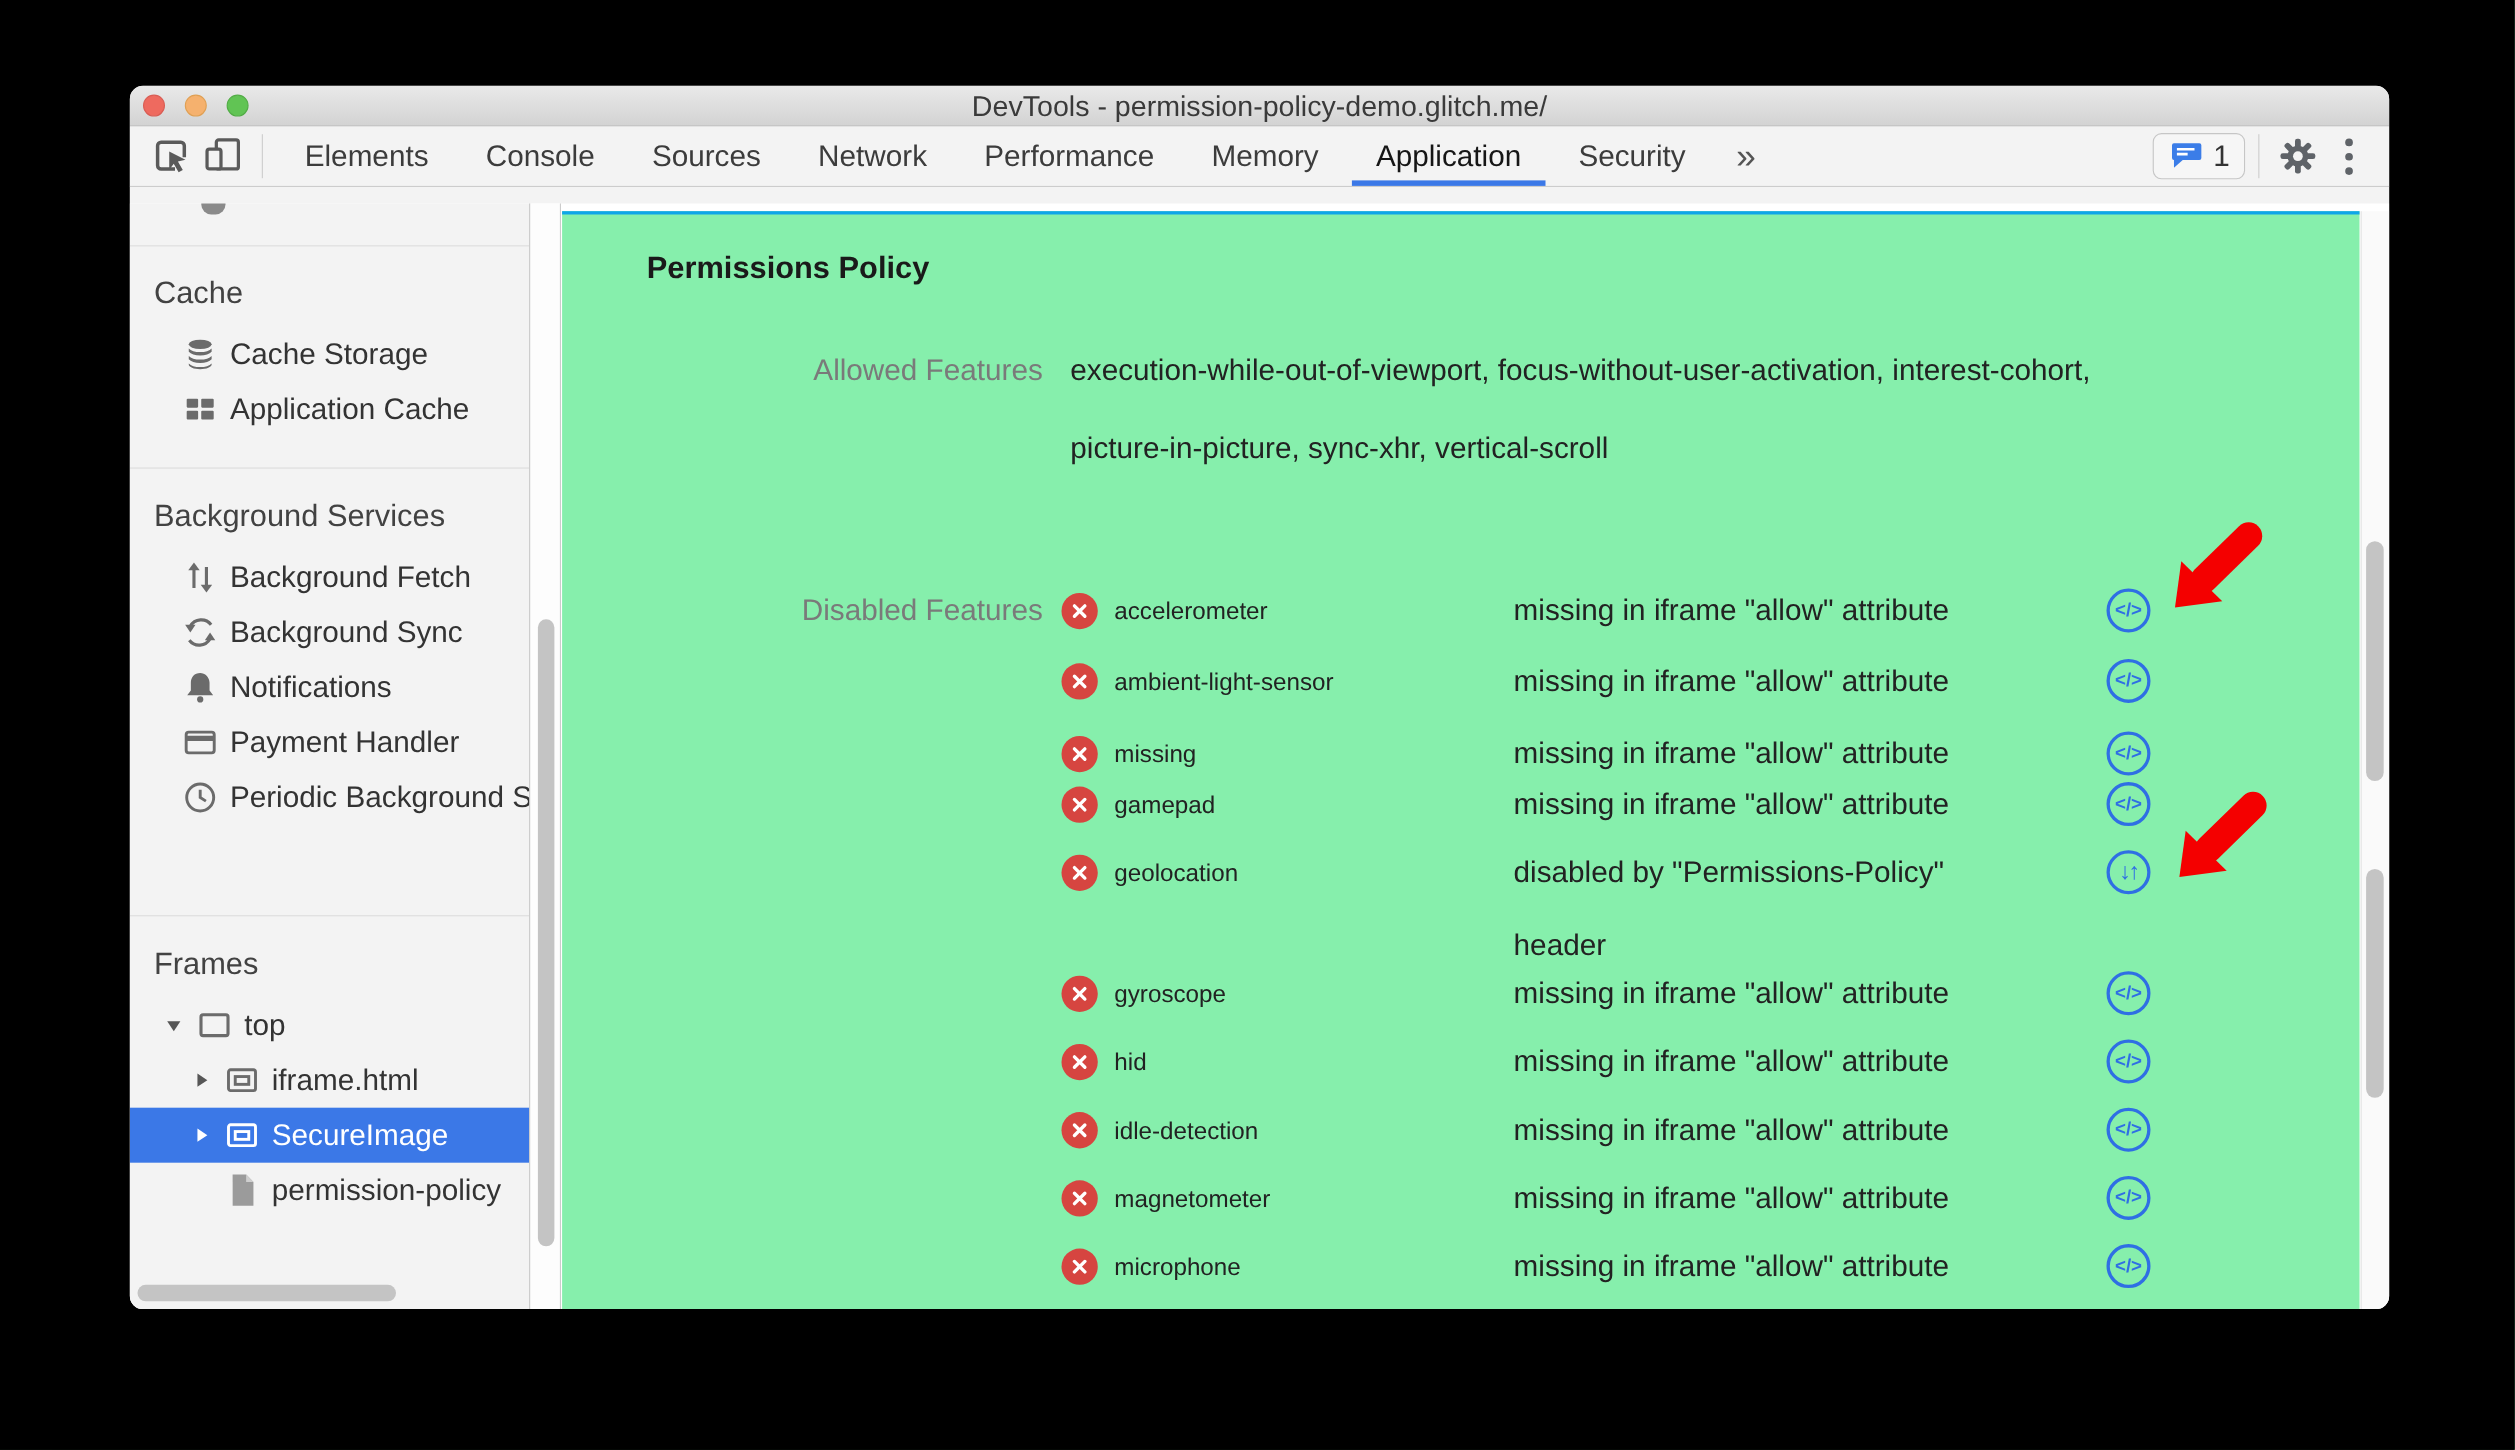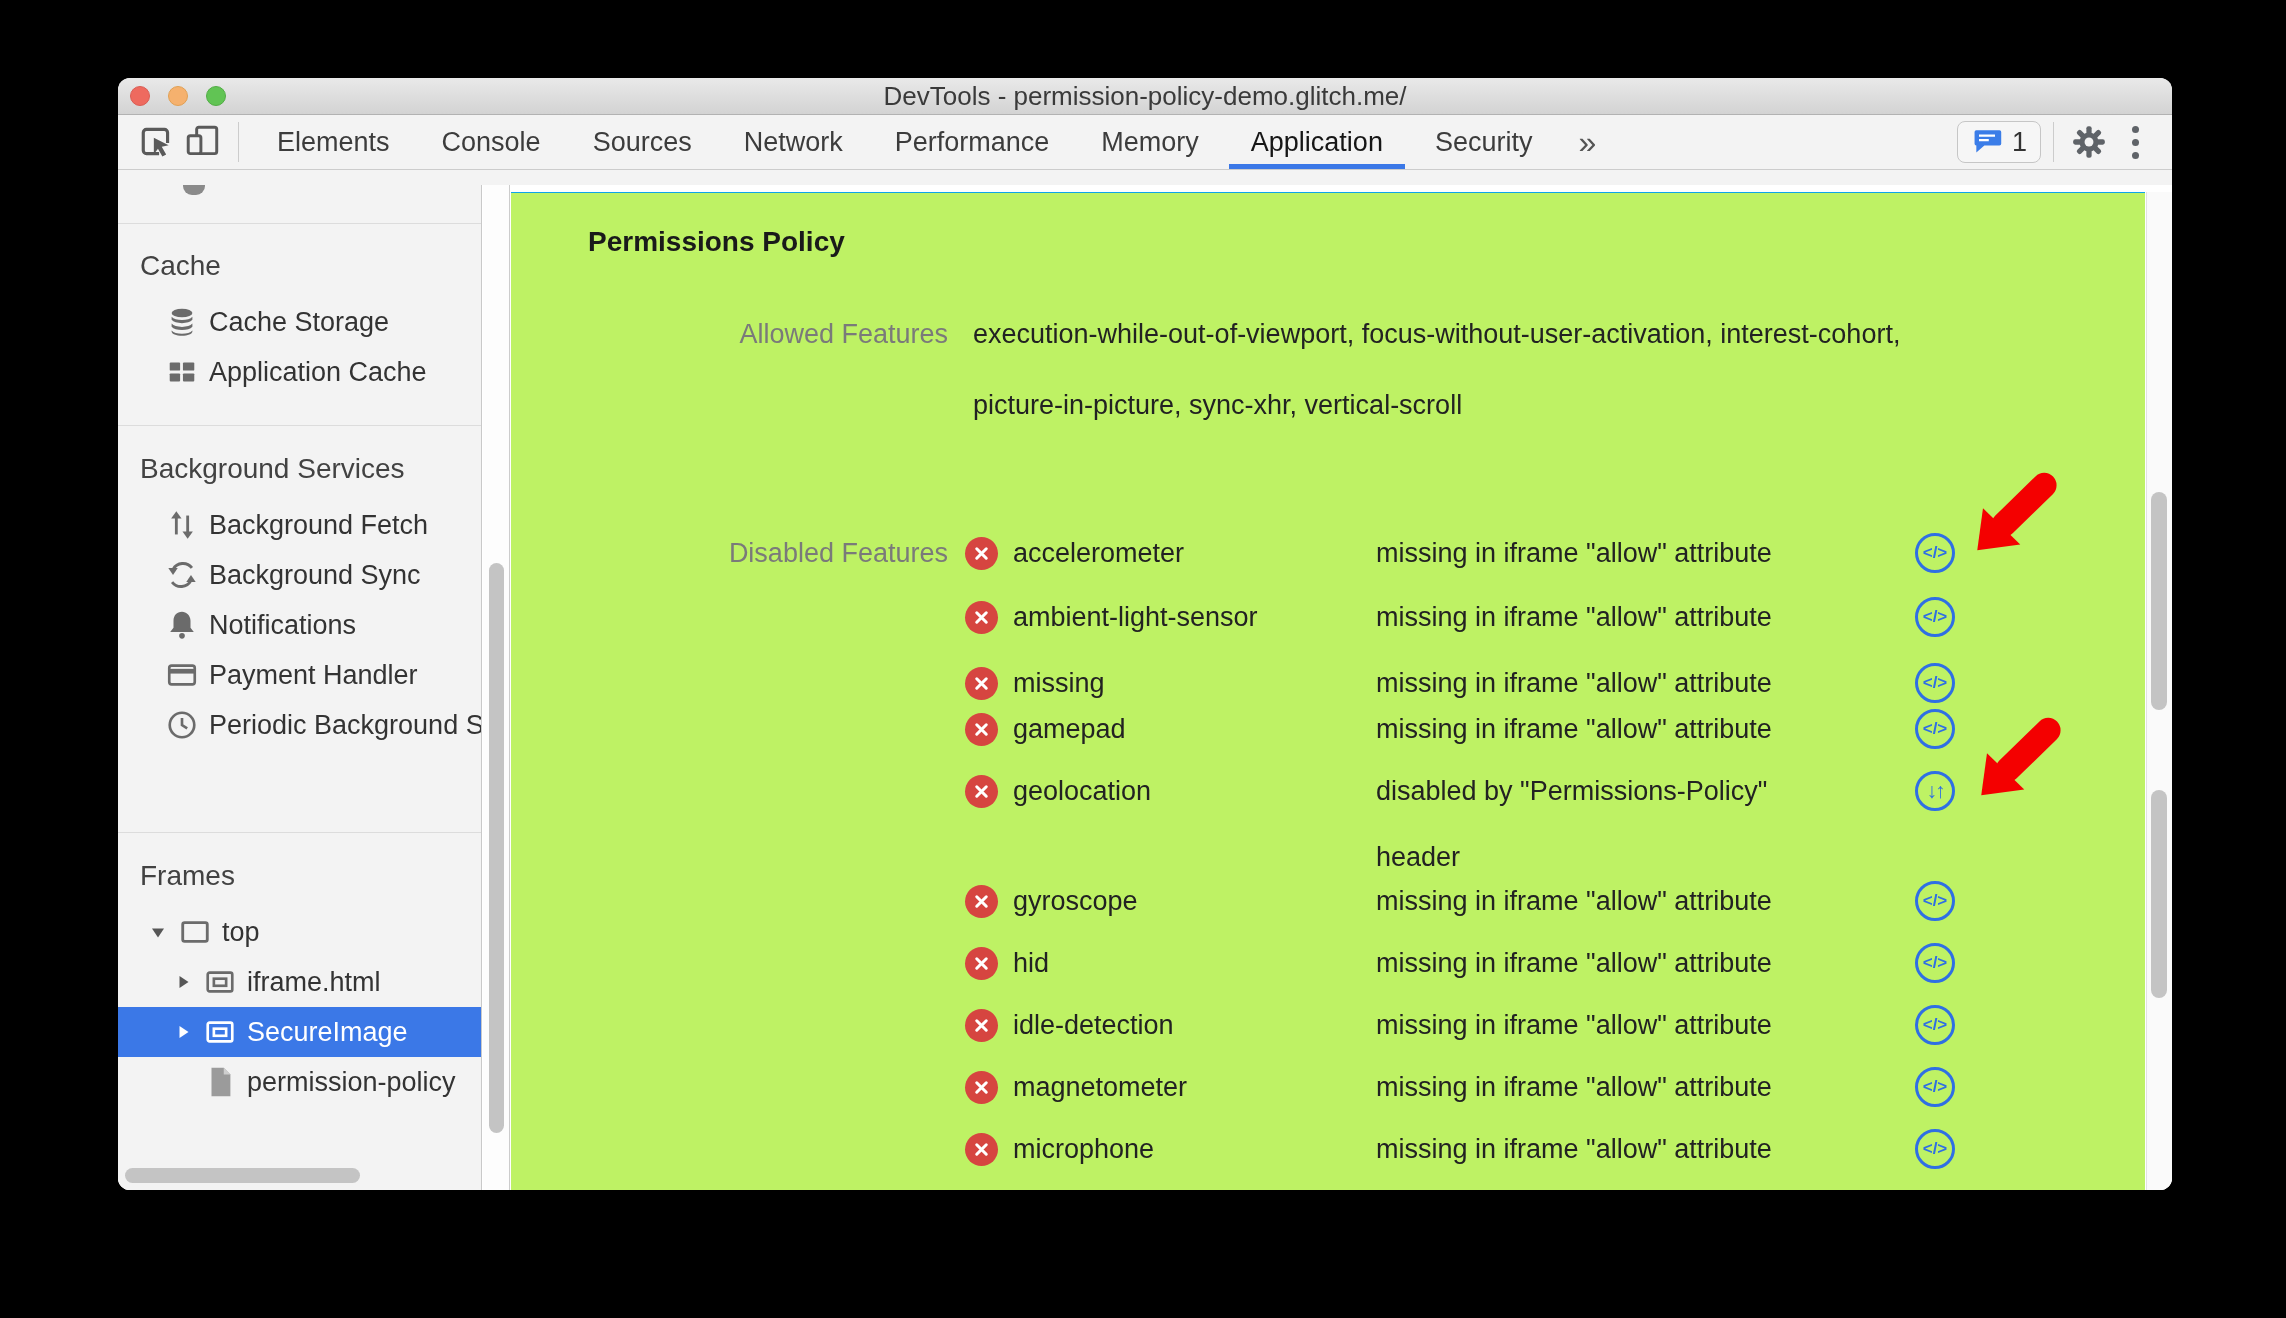--- a/index.html
+++ b/index.html
@@ -44,33 +44,33 @@
   .item{height:50px;display:flex;align-items:center;padding-left:47px;font-size:27px;color:#333;white-space:nowrap}
   .icn{width:34px;height:34px;flex:0 0 34px;display:flex;align-items:center;justify-content:center;margin-right:10px;color:#6b6b6b}
   .icn svg{width:34px;height:34px}
   .fitem{height:50px;display:flex;align-items:center;font-size:27px;color:#333;white-space:nowrap}
   .fitem.d0{padding-left:30px}.fitem.d1{padding-left:55px}
   .disc{width:30px;flex:0 0 30px;display:flex;align-items:center;color:#565656}
   .disc svg{width:20px;height:20px}
   .fitem.selected{background:var(--sel);color:#fff}
   .fitem.selected .disc,.fitem.selected .icn{color:#fff}
   
-  .report{position:absolute;left:393px;top:7px;right:27px;bottom:0;background:#bef264;border-top:1px solid #0ea5e9;overflow:hidden}
+  .report{position:absolute;left:393px;top:7px;right:27px;bottom:0;background:#86efac;border-top:3px solid #0ea5e9;overflow:hidden}
   .rtitle{position:absolute;left:77px;top:32px;font-size:28px;font-weight:bold;color:#1a1a1a;line-height:34px}
   .rlabel{position:absolute;left:0;width:437px;text-align:right;font-size:27px;color:#7a7a7a}
   .rlabel.allowed{top:106px;line-height:71px}
   .rlabel.disabled{top:343px;line-height:34px}
   .avalues{position:absolute;left:462px;top:106px;font-size:27px;color:#222;line-height:71px;white-space:nowrap}
   .frow{position:absolute;left:0;right:0;height:38px}
   .frow:nth-child(1){top:344px}.frow:nth-child(2){top:408px}.frow:nth-child(3){top:474px}
   .frow:nth-child(4){top:520px}.frow:nth-child(5){top:582px}.frow:nth-child(6){top:692px}
   .frow:nth-child(7){top:754px}.frow:nth-child(8){top:816px}.frow:nth-child(9){top:878px}
   .frow:nth-child(10){top:940px}
   .xicon{position:absolute;left:454px;top:0;width:33px;height:33px;border-radius:50%;background:var(--err);display:flex;align-items:center;justify-content:center}
-  .fname{position:absolute;left:502px;top:0;font-size:27px;color:#222;line-height:33px}
+  .fname{position:absolute;left:502px;top:0;font-size:22px;color:#222;line-height:33px}
   .fdesc{position:absolute;left:865px;top:0;font-size:27px;color:#222}
   .fdesc .dl{line-height:33px}
   .fdesc .dl+.dl{margin-top:33px}
   .fbadge{position:absolute;left:1404px;top:-4px;width:40px;height:40px;border:3px solid var(--accent);border-radius:50%;color:var(--accent);display:flex;align-items:center;justify-content:center;font-weight:bold}
   .fbadge.code{font-size:17px;letter-spacing:0}
   .fbadge.hdr{font-size:21px;letter-spacing:-2px}
   .arrow{position:absolute;width:92px;height:86px}
   .arrow.a1{left:1458px;top:277px}
   .arrow.a2{left:1462px;top:522px}
   

